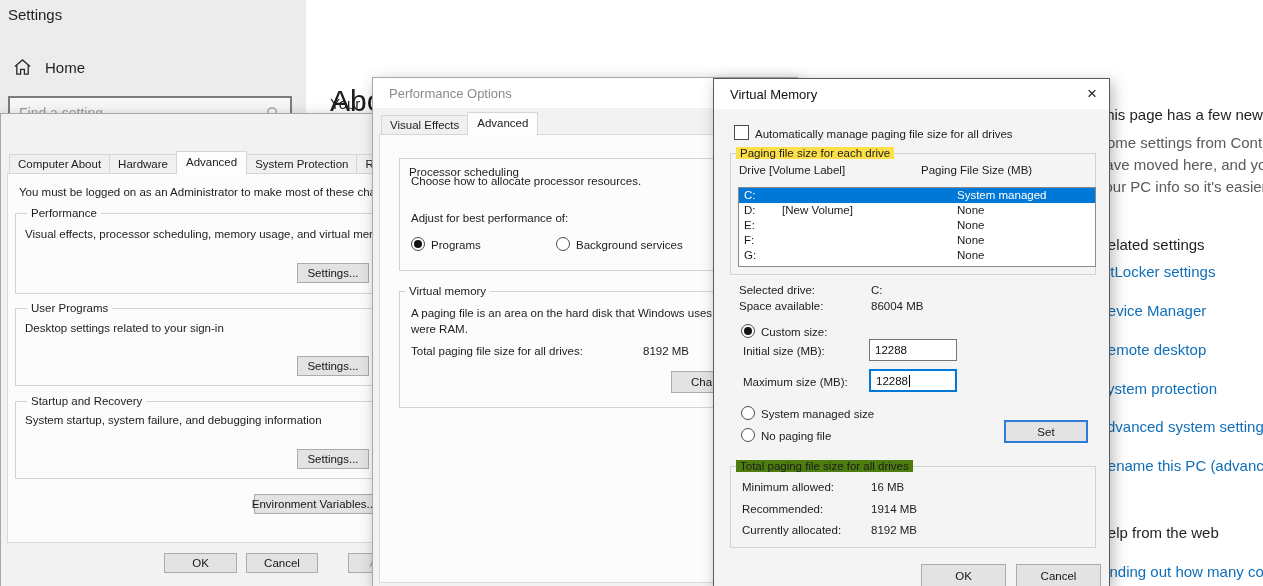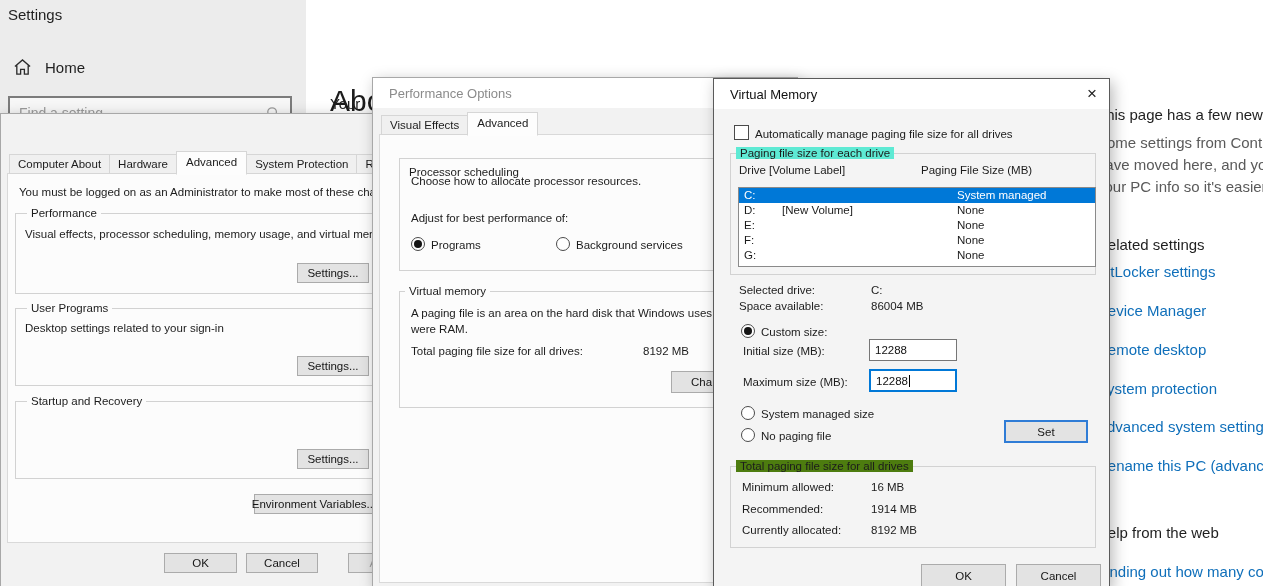--- a/index.html
+++ b/index.html
@@ -112,20 +112,21 @@
     <div class="lbl" style="left:24px;top:114px;">Visual effects, processor scheduling, memory usage, and virtual memory</div>
     <div class="btn" style="left:296px;top:149px;width:72px;height:20px;">Settings...</div>
 
     <div class="gbox" style="left:14px;top:194px;width:356px;height:76px;"></div>
     <span class="glabel" style="left:26px;top:188px;">User Programs</span>
     <div class="lbl" style="left:24px;top:208px;">Desktop settings related to your sign-in</div>
     <div class="btn" style="left:296px;top:242px;width:72px;height:20px;">Settings...</div>
 
     <div class="gbox" style="left:14px;top:287px;width:356px;height:76px;"></div>
     <span class="glabel" style="left:26px;top:281px;">Startup and Recovery</span>
+    <div class="lbl" style="left:24px;top:300px;">System startup, system failure, and debugging information</div>
     <div class="btn" style="left:296px;top:335px;width:72px;height:20px;">Settings...</div>
 
     <div class="btn" style="left:253px;top:380px;width:120px;height:20px;">Environment Variables...</div>
 
     <div class="btn" style="left:163px;top:439px;width:73px;height:20px;">OK</div>
     <div class="btn" style="left:245px;top:439px;width:72px;height:20px;">Cancel</div>
     <div class="btn disabled" style="left:347px;top:439px;width:72px;height:20px;">Apply</div>
   </div>
 
   <div class="dlg" style="left:372px;top:77px;width:424px;height:510px;z-index:20;">
@@ -165,21 +166,21 @@
       <span class="ttext">Virtual Memory</span>
       <span class="closebtn">×</span>
     </div>
 
     <div class="radio-row" style="left:20px;top:46px;">
       <span class="checkbox"></span>
       <span class="rlbl">Automatically manage paging file size for all drives</span>
     </div>
 
     <div class="gbox" style="left:16px;top:74px;width:364px;height:120px;"></div>
-    <span class="glabel onbody" style="left:22px;top:68px;background:#5eead4;">Paging file size for each drive</span>
+    <span class="glabel onbody" style="left:22px;top:68px;background:#fde047;">Paging file size for each drive</span>
     <div class="lbl" style="left:25px;top:85px;">Drive  [Volume Label]</div>
     <div class="lbl" style="left:207px;top:85px;">Paging File Size (MB)</div>
 
     <div class="listbox" style="left:24px;top:108px;width:356px;height:78px;">
       <div class="lrow sel">
         <span class="c-drive">C:</span>
         <span class="c-vol"></span>
         <span class="c-size">System managed</span>
       </div>
       <div class="lrow">

